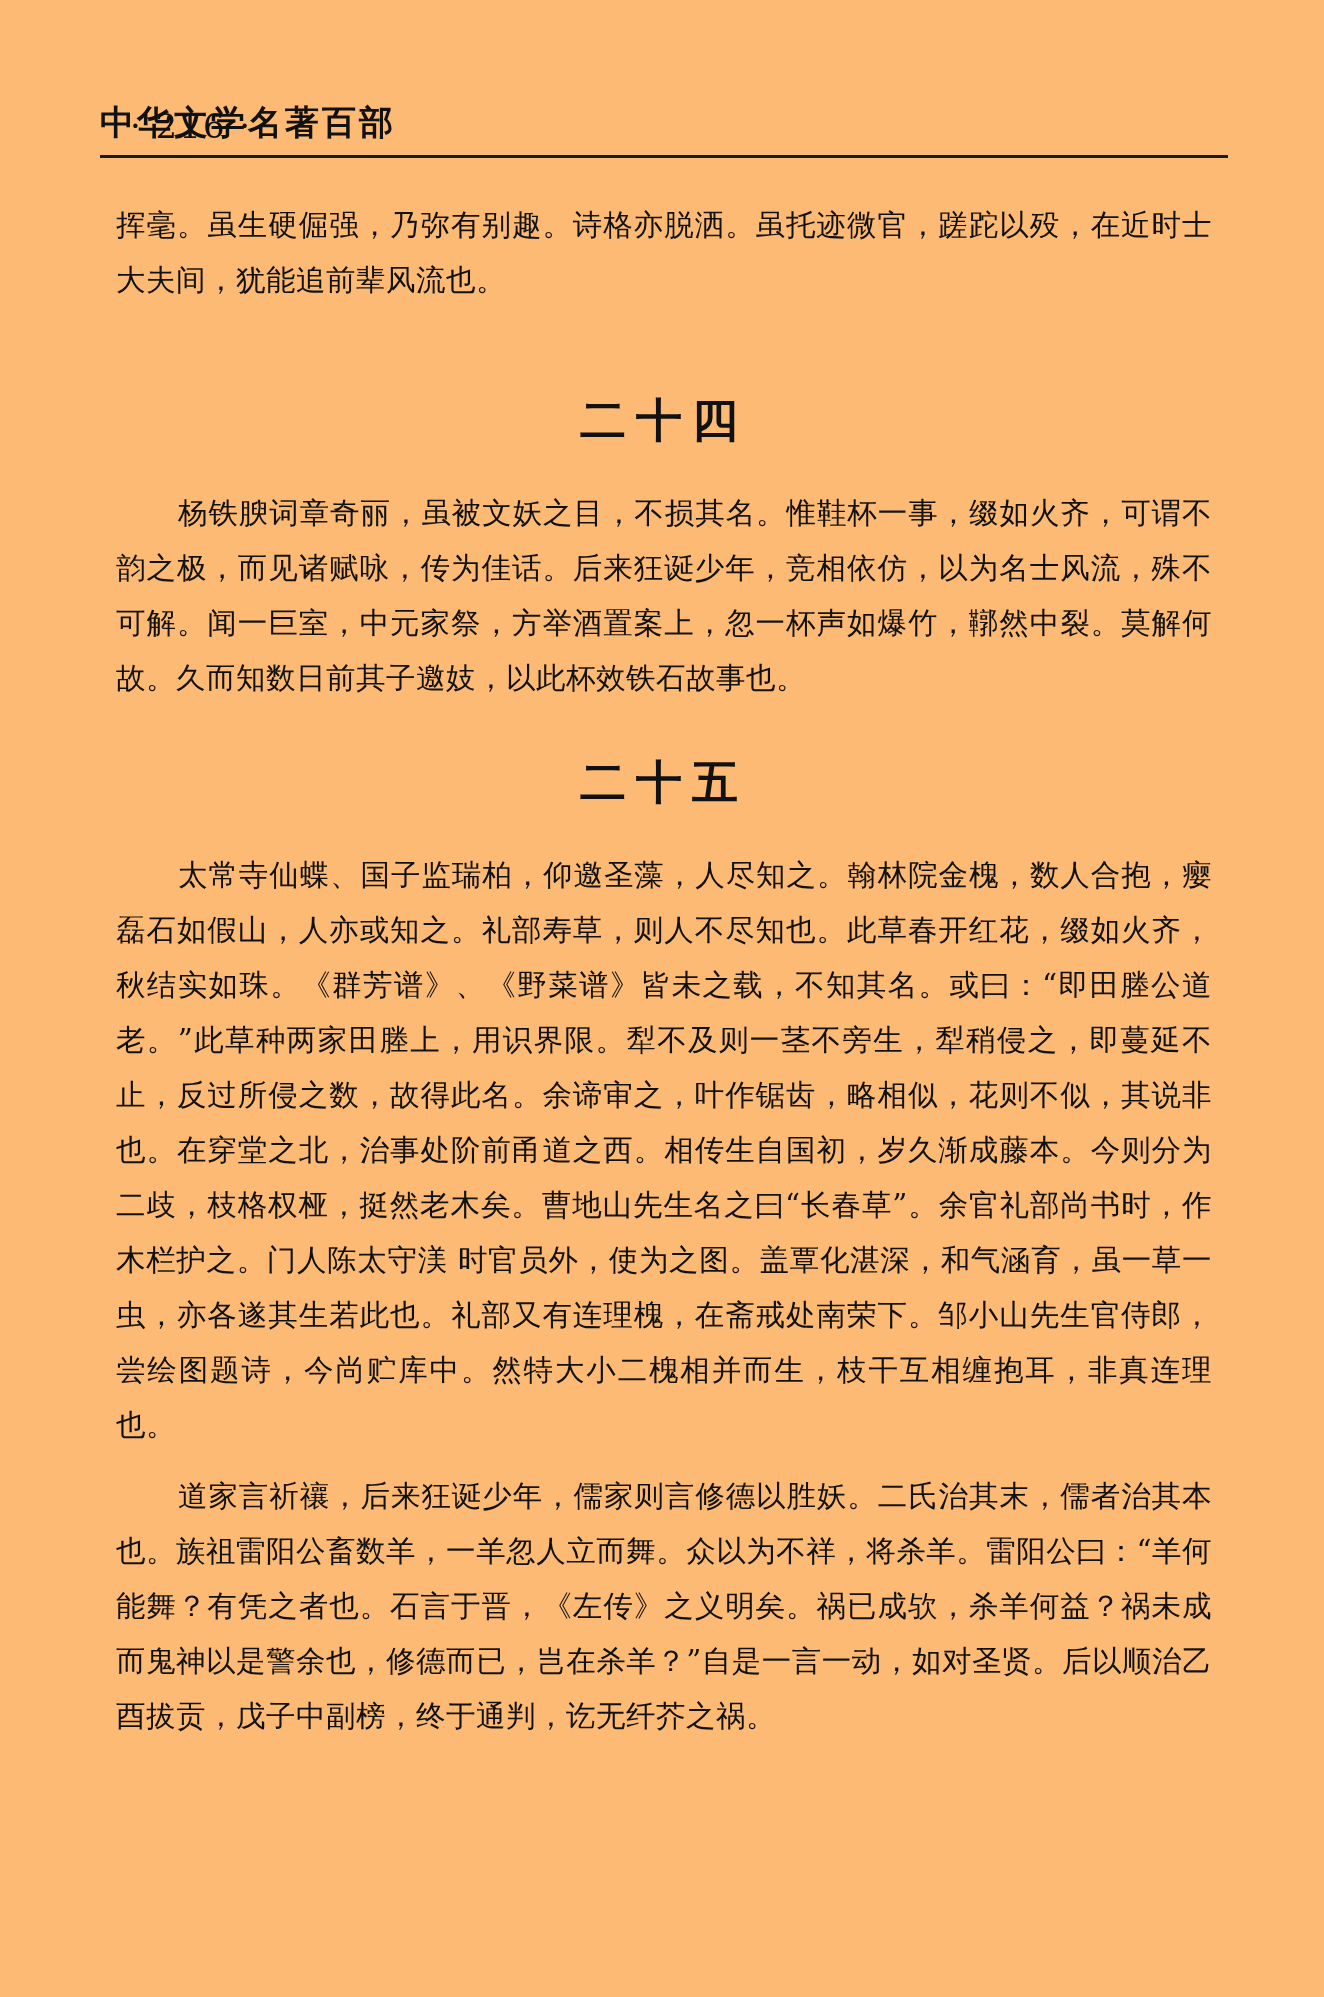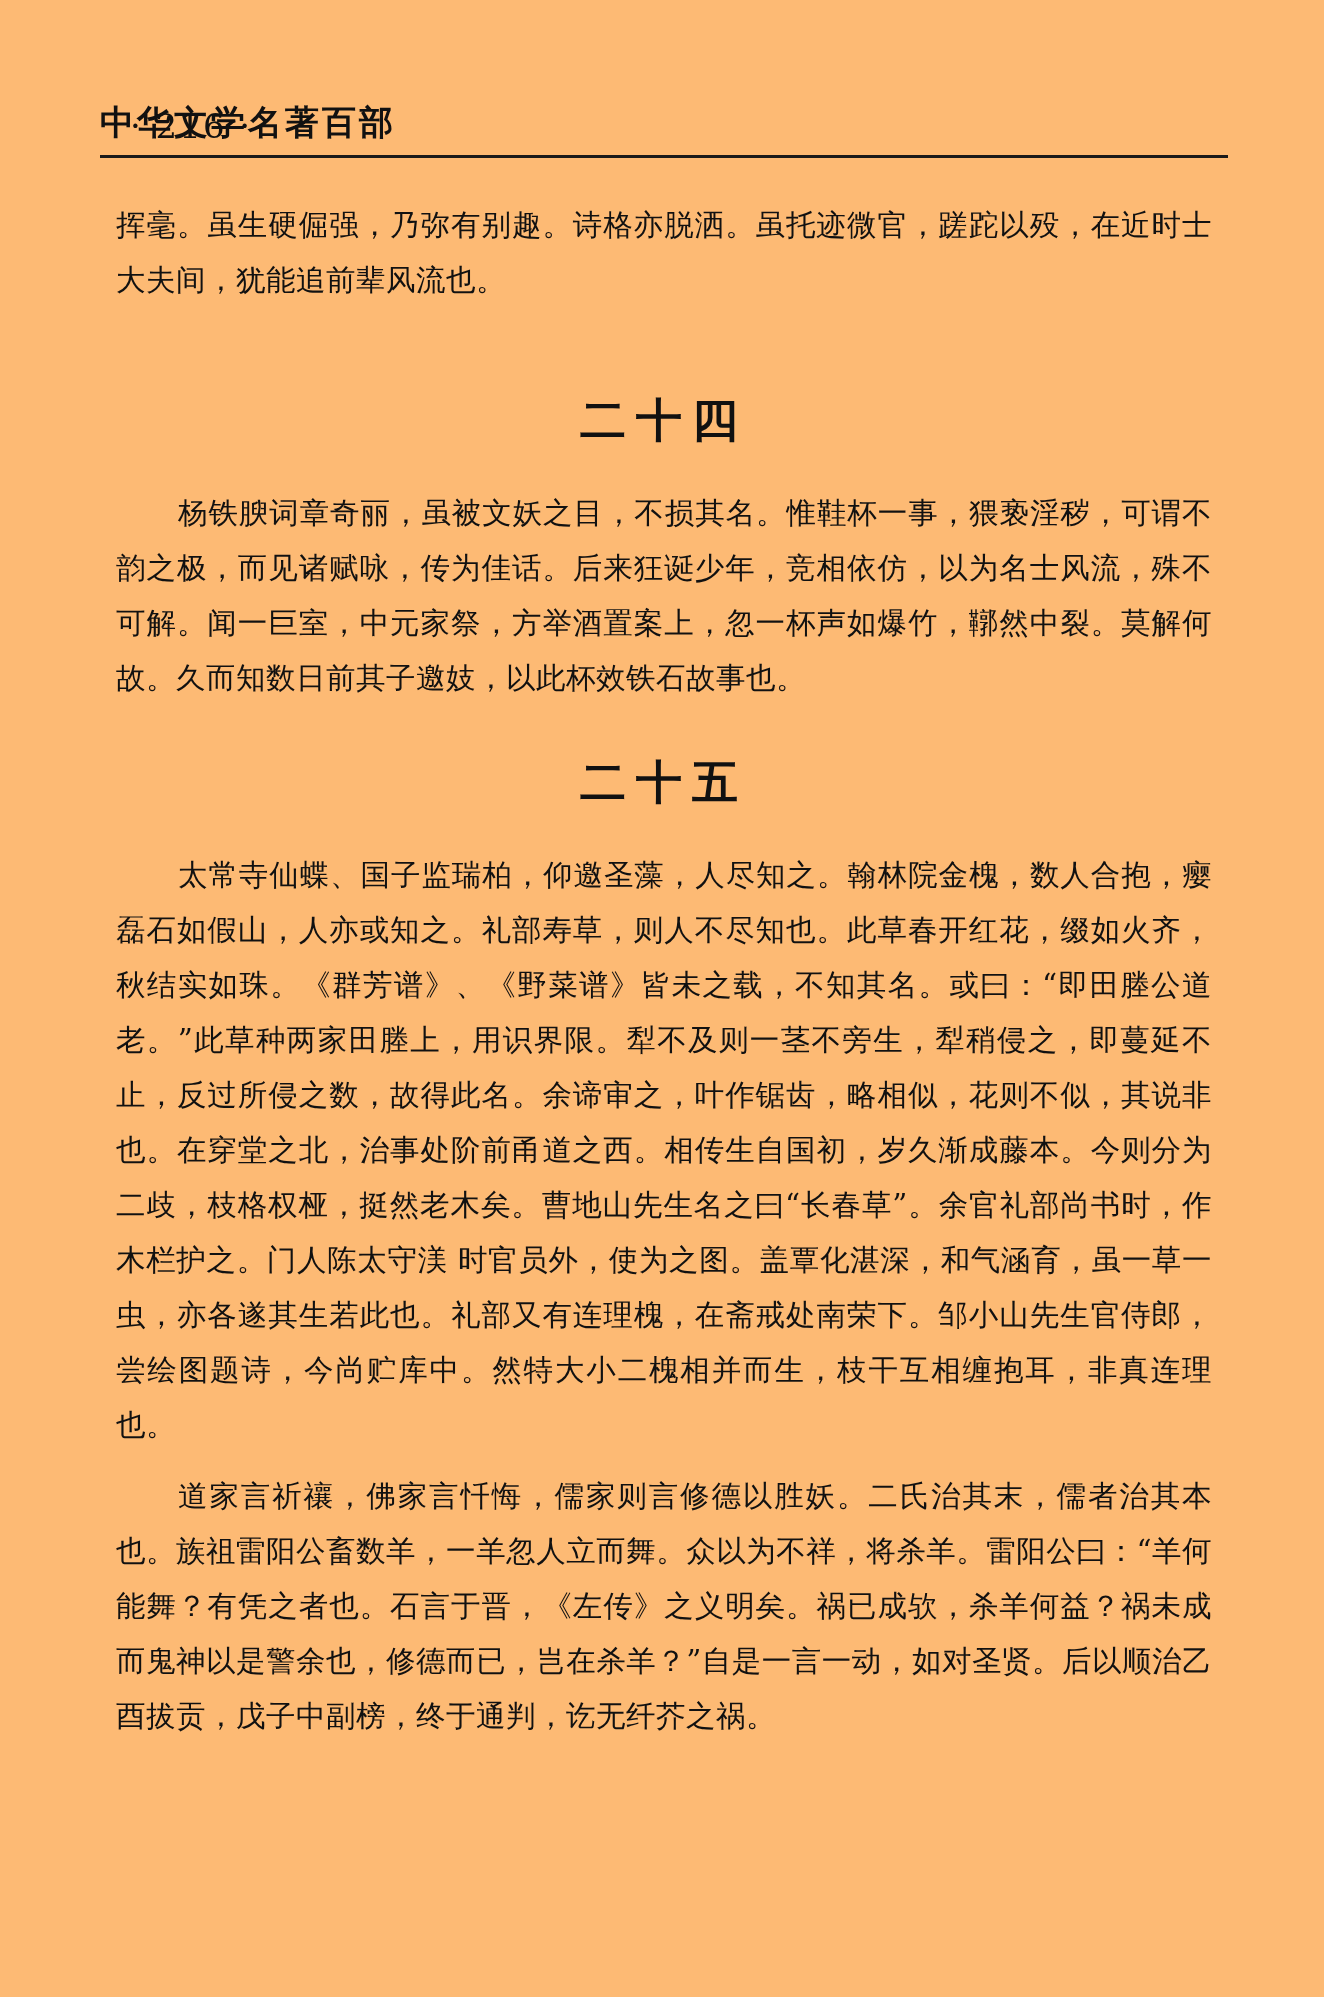--- a/index.html
+++ b/index.html
@@ -88,21 +88,21 @@
 
     <div class="header">
       <div class="folio">· 216 ·</div>
       <div class="book-title">中华文学名著百部</div>
       <div class="rule"></div>
     </div>
 
     <p class="para first">挥毫。虽生硬倔强，乃弥有别趣。诗格亦脱洒。虽托迹微官，蹉跎以殁，在近时士大夫间，犹能追前辈风流也。</p>
 
     <div class="section-number sec-24">二十四</div>
-    <p class="para indent">杨铁腴词章奇丽，虽被文妖之目，不损其名。惟鞋杯一事，猥亵淫秽，可谓不韵之极，而见诸赋咏，传为佳话。后来狂诞少年，竞相依仿，以为名士风流，殊不可解。闻一巨室，中元家祭，方举酒置案上，忽一杯声如爆竹，鞹然中裂。莫解何故。久而知数日前其子邀妓，以此杯效铁石故事也。</p>
+    <p class="para indent">杨铁腴词章奇丽，虽被文妖之目，不损其名。惟鞋杯一事，缀如火齐，可谓不韵之极，而见诸赋咏，传为佳话。后来狂诞少年，竞相依仿，以为名士风流，殊不可解。闻一巨室，中元家祭，方举酒置案上，忽一杯声如爆竹，鞹然中裂。莫解何故。久而知数日前其子邀妓，以此杯效铁石故事也。</p>
 
     <div class="section-number">二十五</div>
     <p class="para indent">太常寺仙蝶、国子监瑞柏，仰邀圣藻，人尽知之。翰林院金槐，数人合抱，瘿磊石如假山，人亦或知之。礼部寿草，则人不尽知也。此草春开红花，缀如火齐，秋结实如珠。《群芳谱》、《野菜谱》皆未之载，不知其名。或曰：“即田塍公道老。”此草种两家田塍上，用识界限。犁不及则一茎不旁生，犁稍侵之，即蔓延不止，反过所侵之数，故得此名。余谛审之，叶作锯齿，略相似，花则不似，其说非也。在穿堂之北，治事处阶前甬道之西。相传生自国初，岁久渐成藤本。今则分为二歧，枝格权桠，挺然老木矣。曹地山先生名之曰“长春草”。余官礼部尚书时，作木栏护之。门人陈太守渼 时官员外，使为之图。盖覃化湛深，和气涵育，虽一草一虫，亦各遂其生若此也。礼部又有连理槐，在斋戒处南荣下。邹小山先生官侍郎，尝绘图题诗，今尚贮库中。然特大小二槐相并而生，枝干互相缠抱耳，非真连理也。</p>
 
-    <p class="para indent">道家言祈禳，佛家言忏悔，儒家则言修德以胜妖。二氏治其末，儒者治其本也。族祖雷阳公畜数羊，一羊忽人立而舞。众以为不祥，将杀羊。雷阳公曰：“羊何能舞？有凭之者也。石言于晋，《左传》之义明矣。祸已成欤，杀羊何益？祸未成而鬼神以是警余也，修德而已，岂在杀羊？”自是一言一动，如对圣贤。后以顺治乙酉拔贡，戊子中副榜，终于通判，讫无纤芥之祸。</p>
+    <p class="para indent">道家言祈禳，后来狂诞少年，儒家则言修德以胜妖。二氏治其末，儒者治其本也。族祖雷阳公畜数羊，一羊忽人立而舞。众以为不祥，将杀羊。雷阳公曰：“羊何能舞？有凭之者也。石言于晋，《左传》之义明矣。祸已成欤，杀羊何益？祸未成而鬼神以是警余也，修德而已，岂在杀羊？”自是一言一动，如对圣贤。后以顺治乙酉拔贡，戊子中副榜，终于通判，讫无纤芥之祸。</p>
 
   </div>
 </div>
 
 </body></html>

